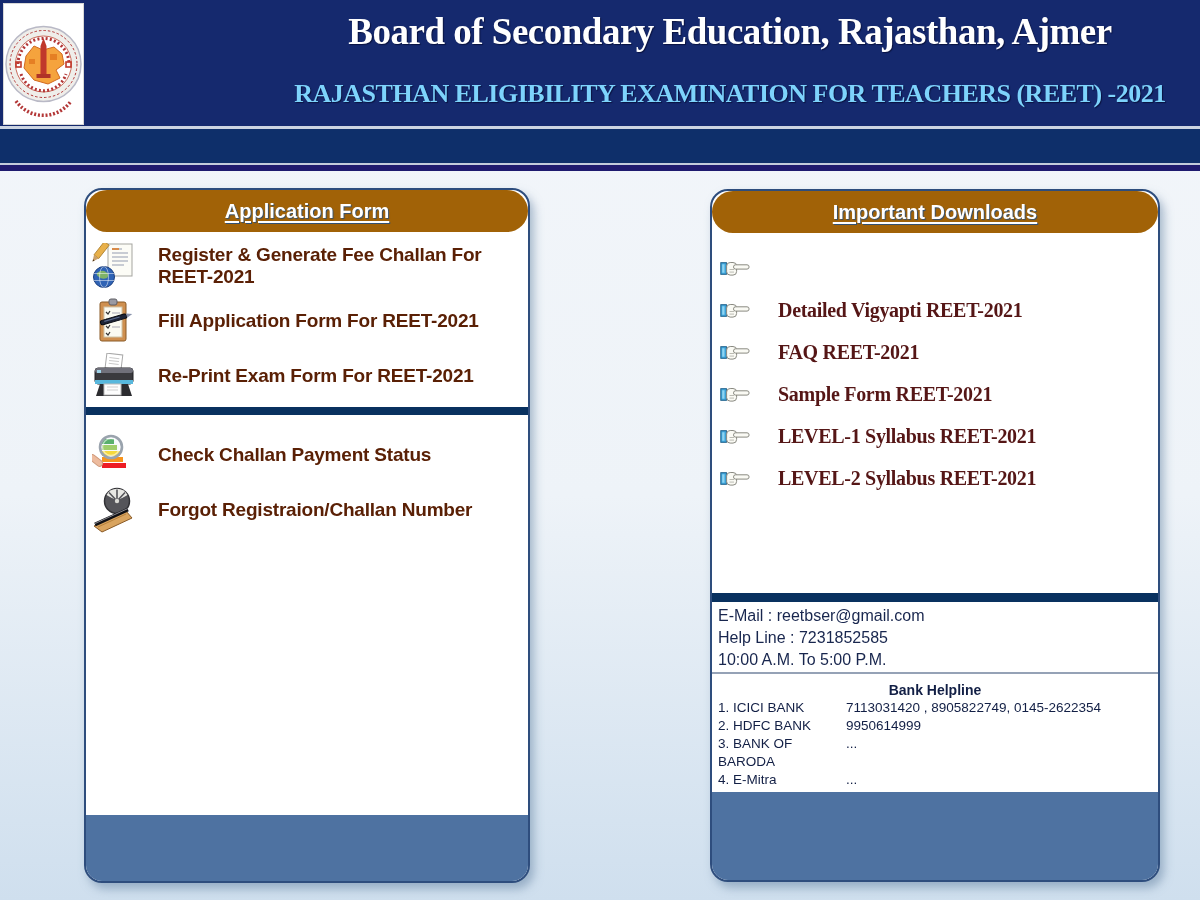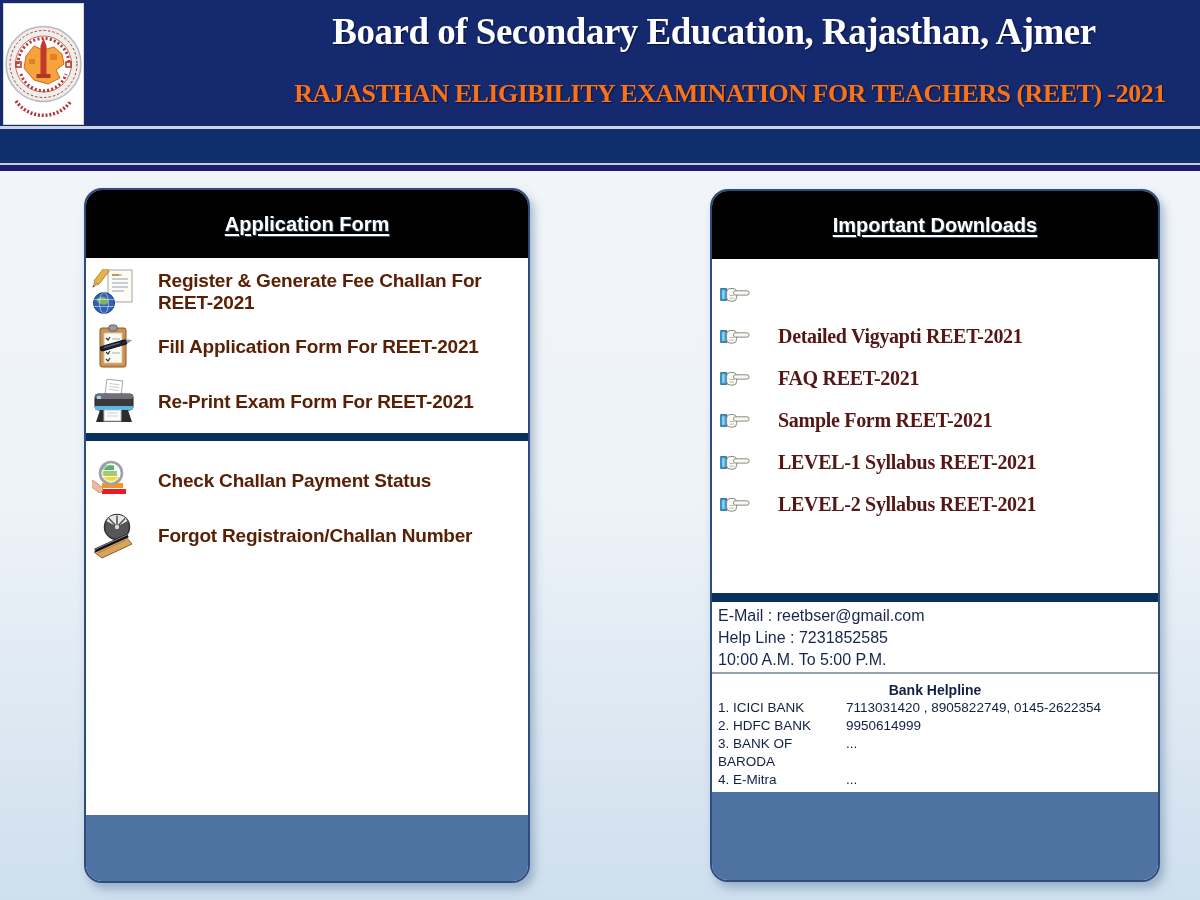--- a/index.html
+++ b/index.html
@@ -14,45 +14,45 @@
   
   .header {
     position:relative; height:129px; background:#15296e;
     border-bottom:3px solid #ccd4e2;
   }
   .logo-box {
     position:absolute; left:3px; top:3px; width:81px; height:122px;
     background:#fff; border:1px solid #d8d8d8;
   }
   .h-title1 {
-    position:absolute; top:10px; left:244px; width:940px; text-align:center;
+    position:absolute; top:10px; left:260px; width:940px; text-align:center;
     font-family:"Liberation Serif", serif; font-weight:bold; font-size:37px;
     color:#ffffff; letter-spacing:-0.5px; text-shadow:1px 1px 1px #0a1340;
   }
   .h-title2 {
     position:absolute; top:79px; left:260px; width:940px; text-align:center;
     font-family:"Liberation Serif", serif; font-weight:bold; font-size:26px;
-    color:#f97316; letter-spacing:-0.5px; text-shadow:1px 1px 1px #0a1340;
+    color:#7dd3fc; letter-spacing:-0.5px; text-shadow:1px 1px 1px #0a1340;
   }
   .subbar { height:36px; background:#0e2f6a; border-bottom:2px solid #c2cbdb; }
   .strip  { height:6px; background:#1e1a6e; }
 
   
   .panel {
     position:absolute; background:#fff;
     border:2px solid #2e4d7d; border-radius:18px;
     display:flex; flex-direction:column;
     box-shadow:4px 6px 10px rgba(105,135,165,.55);
     overflow:hidden;
   }
   .panel-left  { left:84px;  top:188px; width:446px; height:695px; }
   .panel-right { left:710px; top:189px; width:450px; height:693px; }
   .panel-head {
-    height:68px; flex:none; background:#000000;
-    display:flex; align-items:center; justify-content:center;
+    height:42px; flex:none; background:#a16207;
+    display:flex; align-items:center; justify-content:center;border-radius:29px;
   }
   .panel-title {
     color:#fff; font-weight:bold; font-size:20px;
     text-decoration:underline; text-underline-offset:3px;
     text-shadow:1px 1px 1px #33506f;
   }
   .panel-foot { background:#4e72a1; flex:none; }
   .panel-left  .panel-foot { height:66px; margin-top:auto; }
   .panel-right .panel-foot { height:88px; }
 

